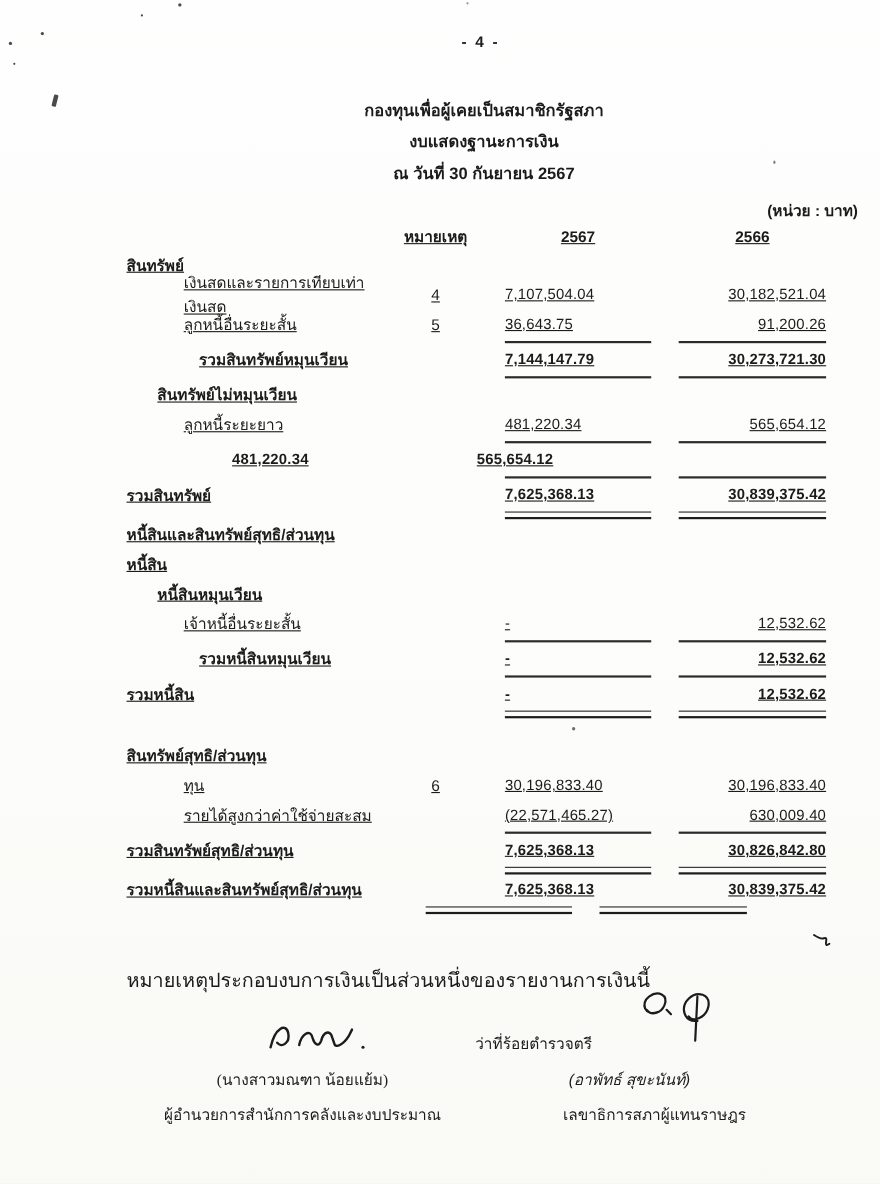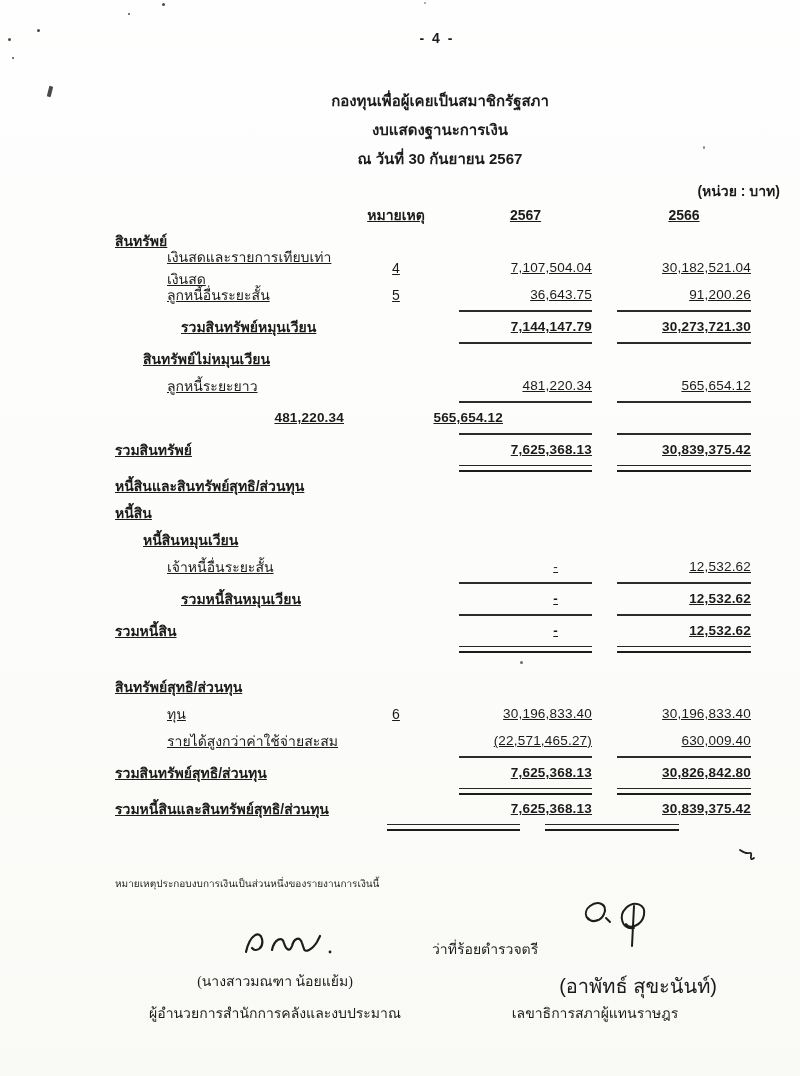--- a/index.html
+++ b/index.html
@@ -21,39 +21,39 @@
   .unit-note{position:absolute;top:180px;left:600px;width:180px;text-align:right;font-size:14px;font-weight:700;}
   
   .fin-table{position:absolute;top:203px;left:115px;width:645px;}
   .trow{display:flex;align-items:center;height:27px;font-size:14px;text-decoration:underline;}
   .hrow{height:24px;font-weight:700;}
   .rrow{display:flex;height:5px;}
   .drow{display:flex;height:9px;}
   .gap{height:20px;}
   .c-label{width:248px;box-sizing:border-box;}
   .c-note{width:66px;text-align:center;}
-  .c-v1{width:133px;margin-left:30px;text-align:right;box-sizing:border-box;}
+  .c-v1{width:133px;margin-left:30px;box-sizing:border-box;}
   .c-v2{width:134px;margin-left:25px;text-align:right;box-sizing:border-box;}
   .ind1{padding-left:28px;}
   .ind2{padding-left:52px;}
   .ind3{padding-left:66px;}
   .b{font-weight:700;}
   .num{font-size:13.5px;letter-spacing:.2px;}
   .dash{padding-right:34px;}
   .rule{width:100%;border-top:2px solid #2b2b2b;margin-top:2px;height:0;}
   .dbl{width:100%;height:4px;border-top:1.5px solid #262626;border-bottom:2.5px solid #1c1c1c;margin-top:2px;}
   
-  .footnote{position:absolute;top:876px;left:115px;font-size:10px;}
+  .footnote{position:absolute;top:876px;left:115px;font-size:18px;}
   
   .sig-left-svg{position:absolute;top:922px;left:238px;}
   .sig-right-svg{position:absolute;top:898px;left:576px;}
   .sig-pre-title{position:absolute;top:938px;left:432px;font-size:14px;}
   .sig-name-left{position:absolute;top:970px;left:150px;width:250px;text-align:center;font-size:14px;font-family:Liberation Serif, serif;}
   .sig-role-left{position:absolute;top:1002px;left:105px;width:340px;text-align:center;font-size:14px;}
-  .sig-name-right{position:absolute;top:970px;left:517px;width:200px;text-align:right;font-size:20px;}
+  .sig-name-right{position:absolute;top:970px;left:517px;width:200px;text-align:left;font-size:14px;font-style:italic;}
   .sig-role-right{position:absolute;top:1002px;left:480px;width:230px;text-align:center;font-size:14px;}
   
   .speck{position:absolute;border-radius:50%;background:#4a4a4a;}
   .tickmark{position:absolute;top:844px;left:738px;}
 </style>
 </head>
 <body>
 
 <div class="page">
 

